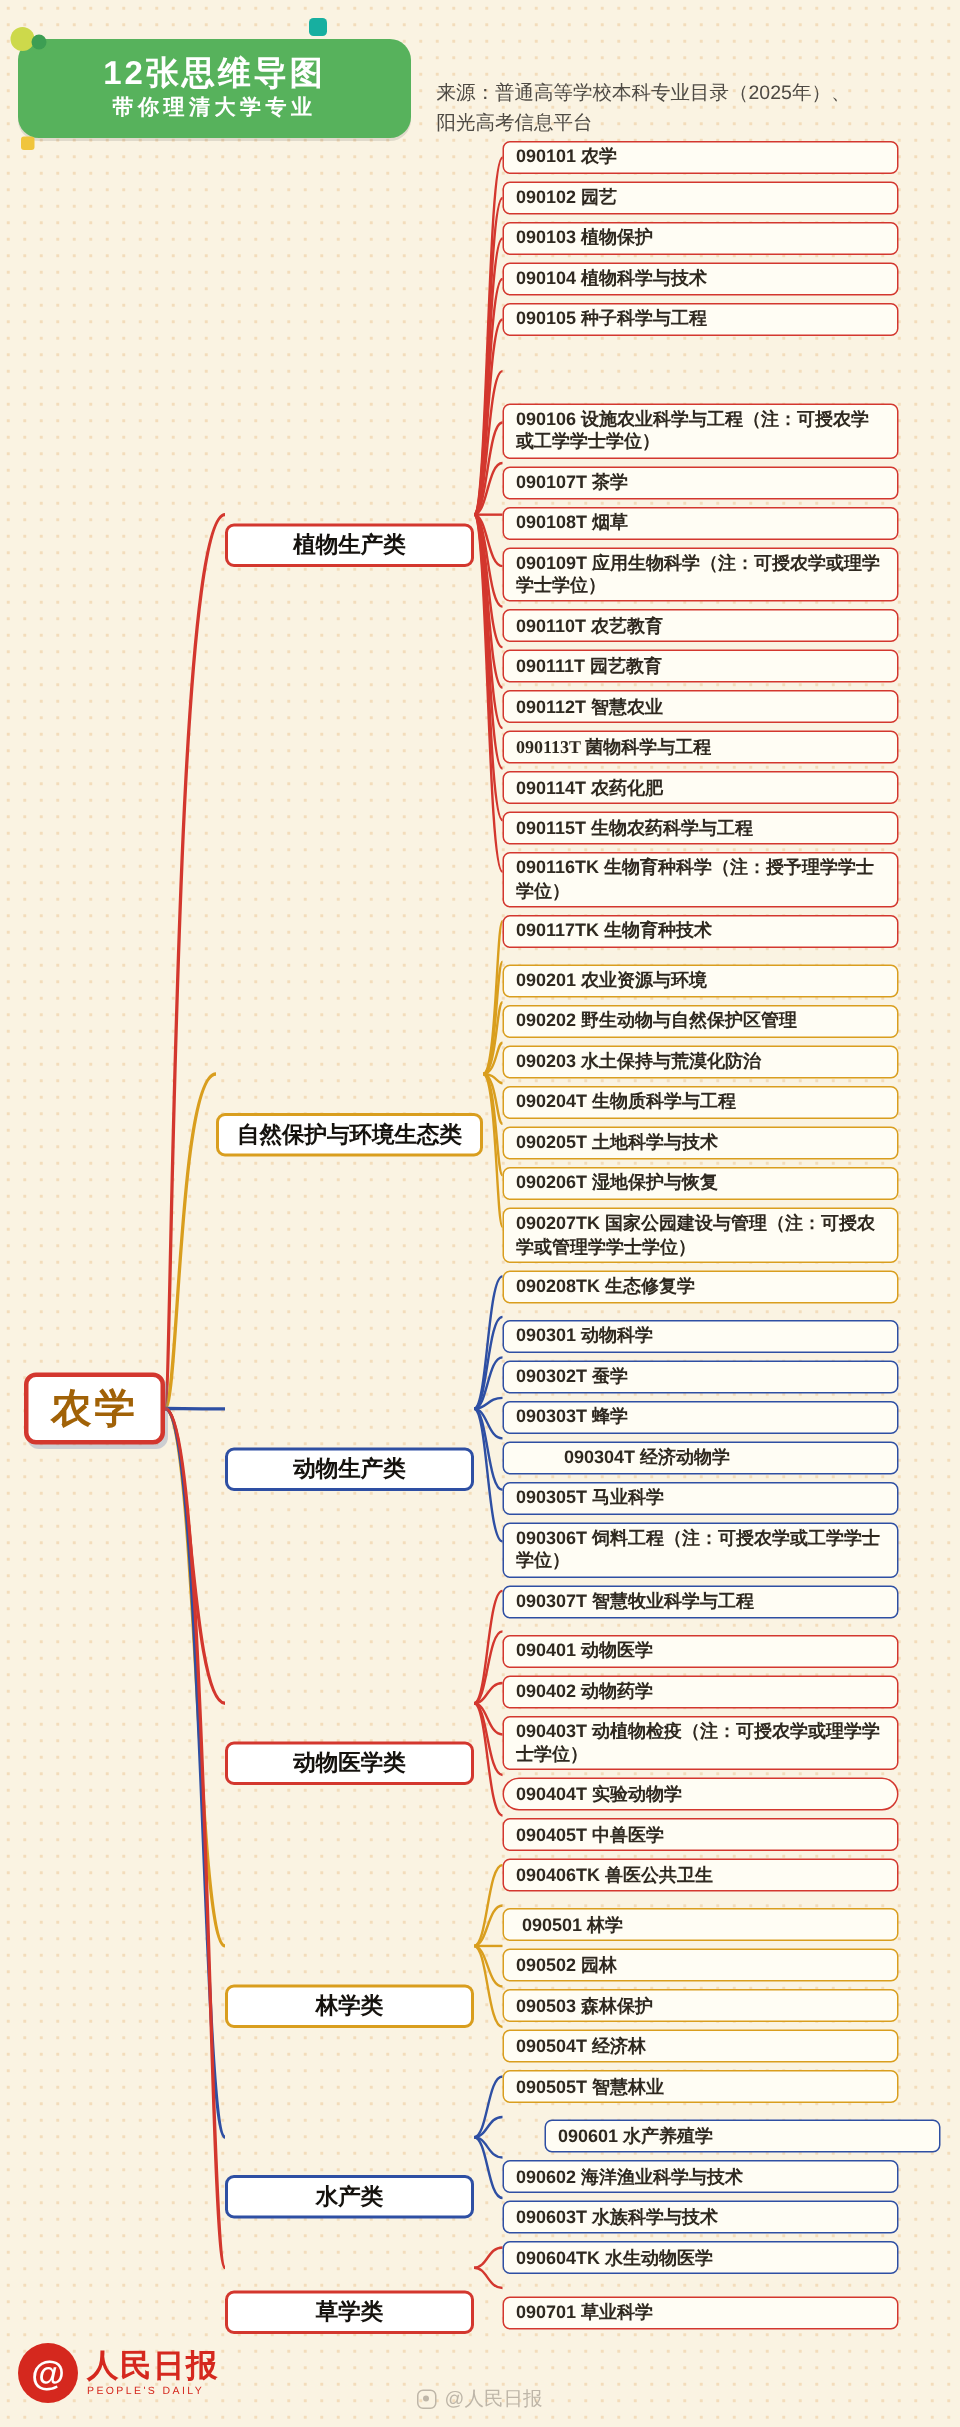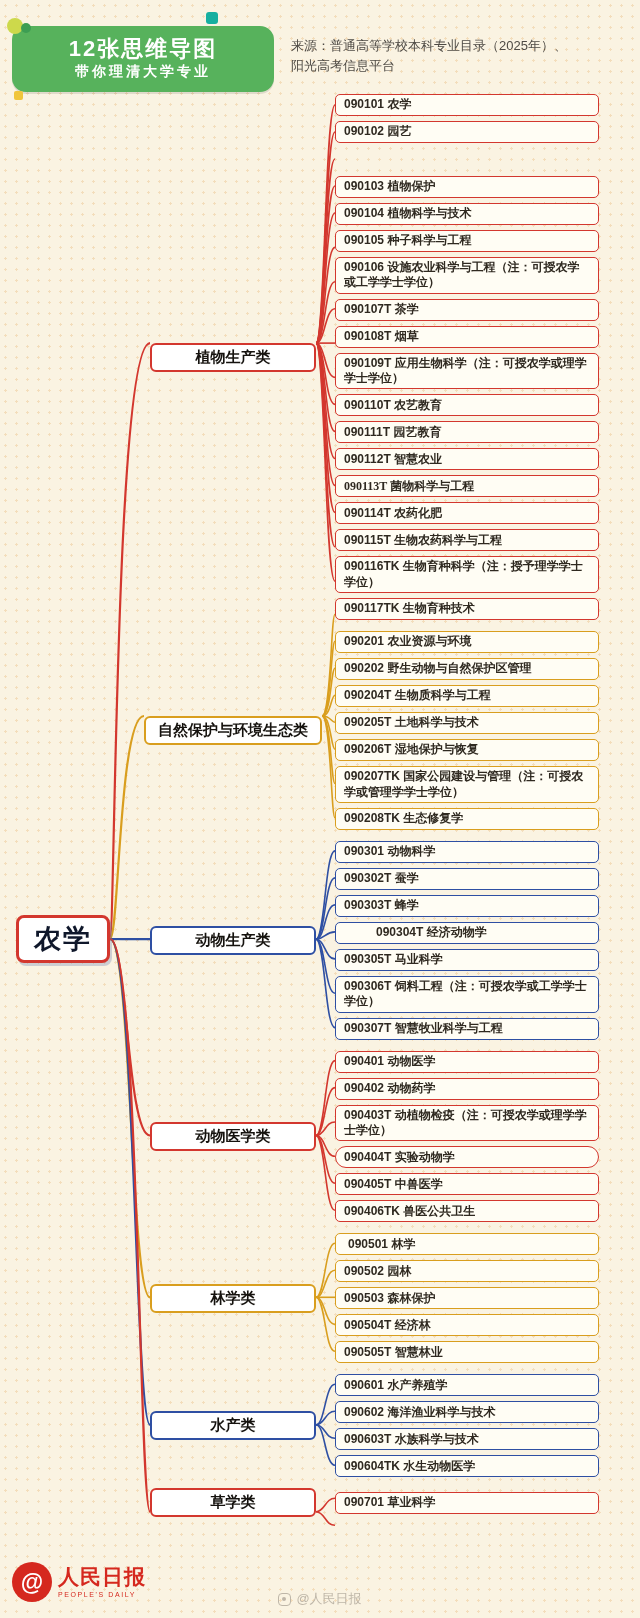--- a/index.html
+++ b/index.html
@@ -12,26 +12,26 @@
   .badge{position:absolute;left:12px;top:26px;width:262px;height:66px;border-radius:14px;
     display:flex;flex-direction:column;align-items:center;justify-content:center;color:#fff;z-index:6;
     box-shadow:0 2px 0 rgba(0,0,0,0.10);}
   .badge-line1{font-size:22px;font-weight:bold;letter-spacing:2px;line-height:1.12;}
   .badge-line2{font-size:14px;font-weight:bold;letter-spacing:3px;margin-top:2px;}
   .deco{position:absolute;}
   .deco-c1{left:-5px;top:-8px;width:16px;height:16px;border-radius:50%;background:#CDD94B;}
   .deco-c2{left:9px;top:-3px;width:10px;height:10px;border-radius:50%;background:#3D9E53;}
   .deco-sq-teal{right:56px;top:-14px;width:12px;height:12px;border-radius:3px;background:#17AFA0;}
   .deco-sq-yellow{left:2px;bottom:-8px;width:9px;height:9px;border-radius:2px;background:#F0C53C;}
-  .source{position:absolute;left:291px;top:36px;width:344px;font-size:13px;color:#4E4A44;line-height:1.55;z-index:6;}
+  .source{position:absolute;left:291px;top:52px;width:344px;font-size:13px;color:#4E4A44;line-height:1.55;z-index:6;}
   
   .mindmap{position:absolute;left:0;top:94px;width:640px;z-index:1;}
   #connectors{position:absolute;left:0;top:0;z-index:0;}
   .root-node{position:absolute;left:16px;top:810px;z-index:2;background:#fff;border:3px solid #D3372E;border-radius:8px;
-    padding:3px 15px;font-size:27px;font-weight:bold;color:#0f172a;letter-spacing:2px;
+    padding:3px 15px;font-size:27px;font-weight:bold;color:#a16207;letter-spacing:2px;
     box-shadow:2px 3px 0 rgba(90,110,170,0.28);}
   .branches{position:relative;z-index:1;}
   .branch{display:flex;align-items:center;margin-bottom:11px;}
   .catcol{width:200px;margin-left:133px;display:flex;justify-content:center;flex:none;}
   .category-node{background:#fff;border:2px solid #888;border-radius:6px;padding:3px 12px;min-width:166px;box-sizing:border-box;
     text-align:center;font-size:15px;font-weight:bold;color:#15120E;white-space:nowrap;}
   .items{width:264px;margin-left:2px;display:flex;flex-direction:column;gap:5px;flex:none;}
   .item-node{width:100%;box-sizing:border-box;background:#FFFDF4;border:1.5px solid #888;border-radius:5px;
     padding:2px 8px;font-size:12px;font-weight:bold;color:#2F2920;line-height:1.28;display:flex;align-items:center;min-height:22px;}
   
@@ -128,27 +128,27 @@
     <div class="branches" id="branches">
   <div class="branch">
     <div class="catcol">
       <div class="category-node" style="border-color: rgb(211, 55, 46);">植物生产类</div>
     </div>
     <div class="items">
   <div class="item-node" style="border-color: rgb(211, 55, 46);">090101 农学</div>
 
   <div class="item-node" style="border-color: rgb(211, 55, 46);">090102 园艺</div>
 
-  <div class="item-node" style="border-color: rgb(211, 55, 46); margin-top: 28px;">090103 植物保护</div>
+  <div class="item-node" style="border-color: rgb(211, 55, 46);">090103 植物保护</div>
 
   <div class="item-node" style="border-color: rgb(211, 55, 46);">090104 植物科学与技术</div>
 
   <div class="item-node" style="border-color: rgb(211, 55, 46);">090105 种子科学与工程</div>
 
-  <div class="item-node" style="border-color: rgb(211, 55, 46);">090106 设施农业科学与工程（注：可授农学或工学学士学位）</div>
+  <div class="item-node" style="border-color: rgb(211, 55, 46); margin-top: 40px;">090106 设施农业科学与工程（注：可授农学或工学学士学位）</div>
 
   <div class="item-node" style="border-color: rgb(211, 55, 46);">090107T 茶学</div>
 
   <div class="item-node" style="border-color: rgb(211, 55, 46);">090108T 烟草</div>
 
   <div class="item-node" style="border-color: rgb(211, 55, 46);">090109T 应用生物科学（注：可授农学或理学学士学位）</div>
 
   <div class="item-node" style="border-color: rgb(211, 55, 46);">090110T 农艺教育</div>
 
   <div class="item-node" style="border-color: rgb(211, 55, 46);">090111T 园艺教育</div>
@@ -169,20 +169,21 @@
 
   <div class="branch">
     <div class="catcol">
       <div class="category-node" style="border-color: rgb(217, 158, 30);">自然保护与环境生态类</div>
     </div>
     <div class="items">
   <div class="item-node" style="border-color: rgb(217, 158, 30);">090201 农业资源与环境</div>
 
   <div class="item-node" style="border-color: rgb(217, 158, 30);">090202 野生动物与自然保护区管理</div>
 
+  <div class="item-node" style="border-color: rgb(217, 158, 30);">090203 水土保持与荒漠化防治</div>
 
   <div class="item-node" style="border-color: rgb(217, 158, 30);">090204T 生物质科学与工程</div>
 
   <div class="item-node" style="border-color: rgb(217, 158, 30);">090205T 土地科学与技术</div>
 
   <div class="item-node" style="border-color: rgb(217, 158, 30);">090206T 湿地保护与恢复</div>
 
   <div class="item-node" style="border-color: rgb(217, 158, 30);">090207TK 国家公园建设与管理（注：可授农学或管理学学士学位）</div>
 
   <div class="item-node" style="border-color: rgb(217, 158, 30);">090208TK 生态修复学</div>
@@ -244,21 +245,21 @@
 
   <div class="item-node" style="border-color: rgb(217, 158, 30);">090505T 智慧林业</div>
 </div>
   </div>
 
   <div class="branch">
     <div class="catcol">
       <div class="category-node" style="border-color: rgb(46, 79, 163);">水产类</div>
     </div>
     <div class="items">
-  <div class="item-node" style="border-color: rgb(46, 79, 163);">090601 水产养殖学</div>
+  <div class="item-node" style="border-color: rgb(46, 79, 163); margin-left: 28px;">090601 水产养殖学</div>
 
   <div class="item-node" style="border-color: rgb(46, 79, 163);">090602 海洋渔业科学与技术</div>
 
   <div class="item-node" style="border-color: rgb(46, 79, 163);">090603T 水族科学与技术</div>
 
   <div class="item-node" style="border-color: rgb(46, 79, 163);">090604TK 水生动物医学</div>
 </div>
   </div>
 
   <div class="branch">

